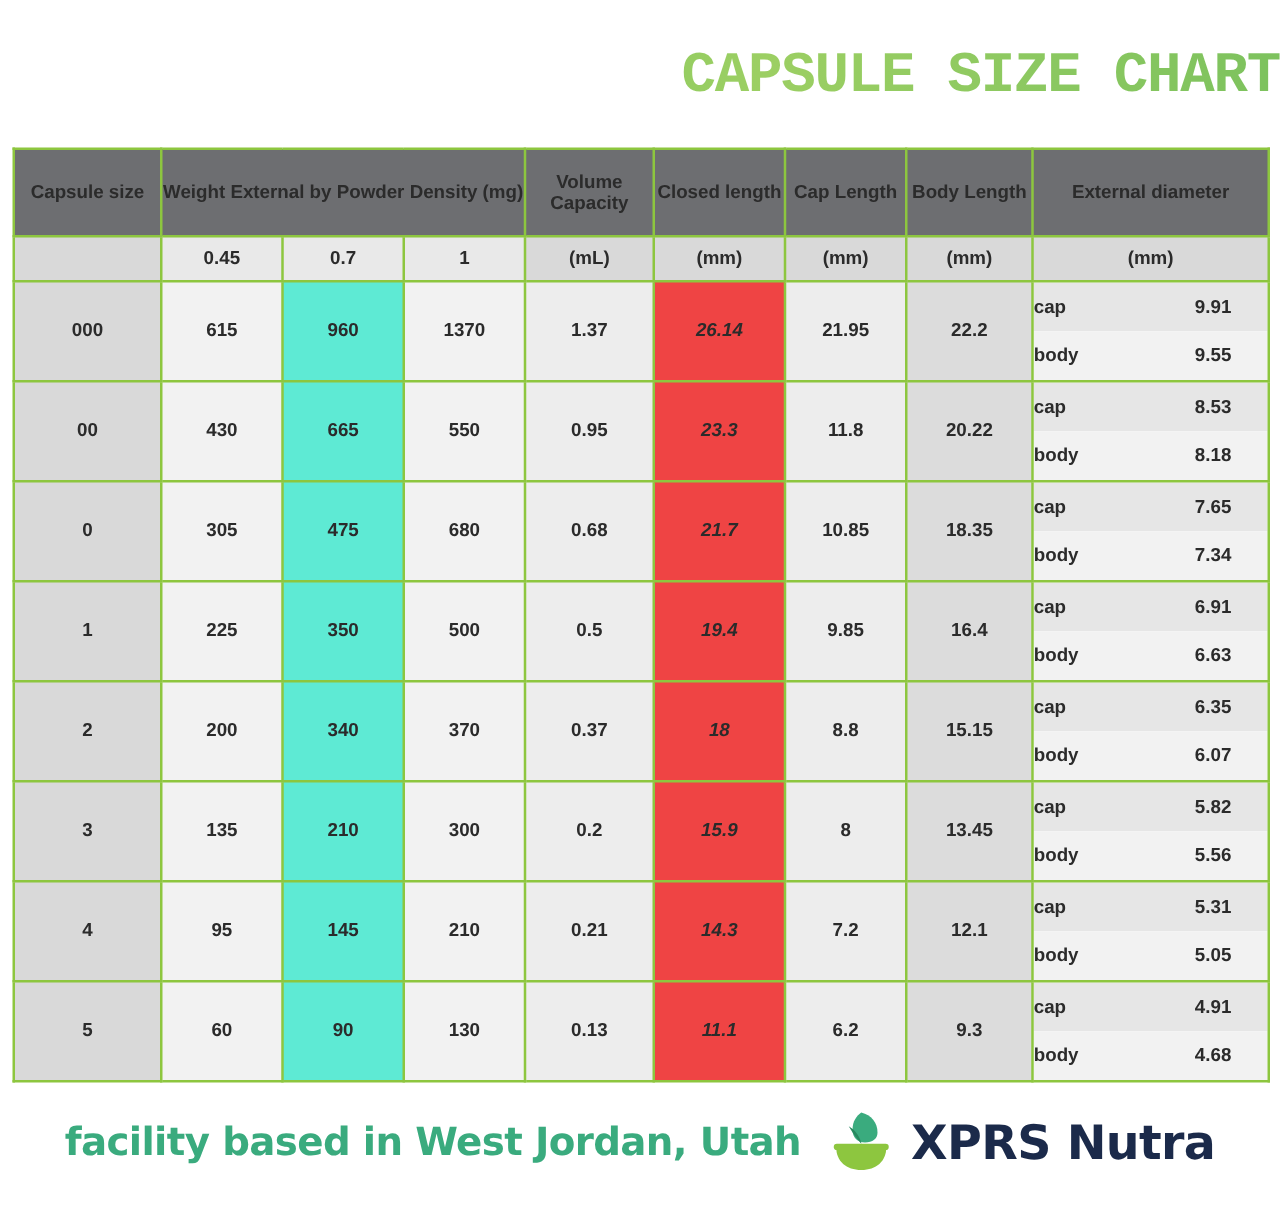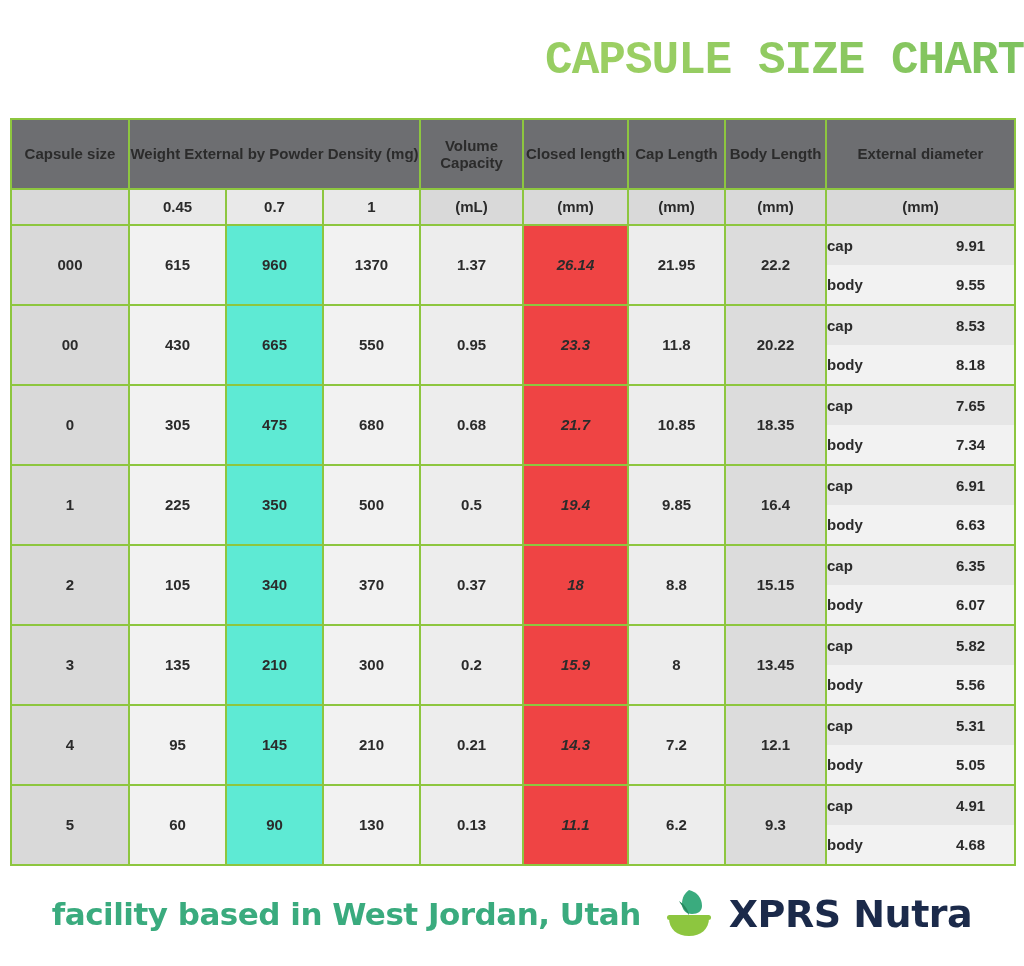--- a/index.html
+++ b/index.html
@@ -263,21 +263,21 @@
               <span class="ext-row body">
                 <span class="ext-label">body</span>
                 <span class="ext-val">6.63</span>
               </span>
             </span>
           </td>
         </tr>
 
         <tr class="data-row">
           <td class="size-cell">2</td>
-          <td class="w1">105</td>
+          <td class="w1">200</td>
           <td class="w2">340</td>
           <td class="w3">370</td>
           <td class="vol">0.37</td>
           <td class="closed">18</td>
           <td class="caplen">8.8</td>
           <td class="bodylen">15.15</td>
           <td class="ext">
             <span class="ext-inner">
               <span class="ext-row cap">
                 <span class="ext-label">cap</span>

